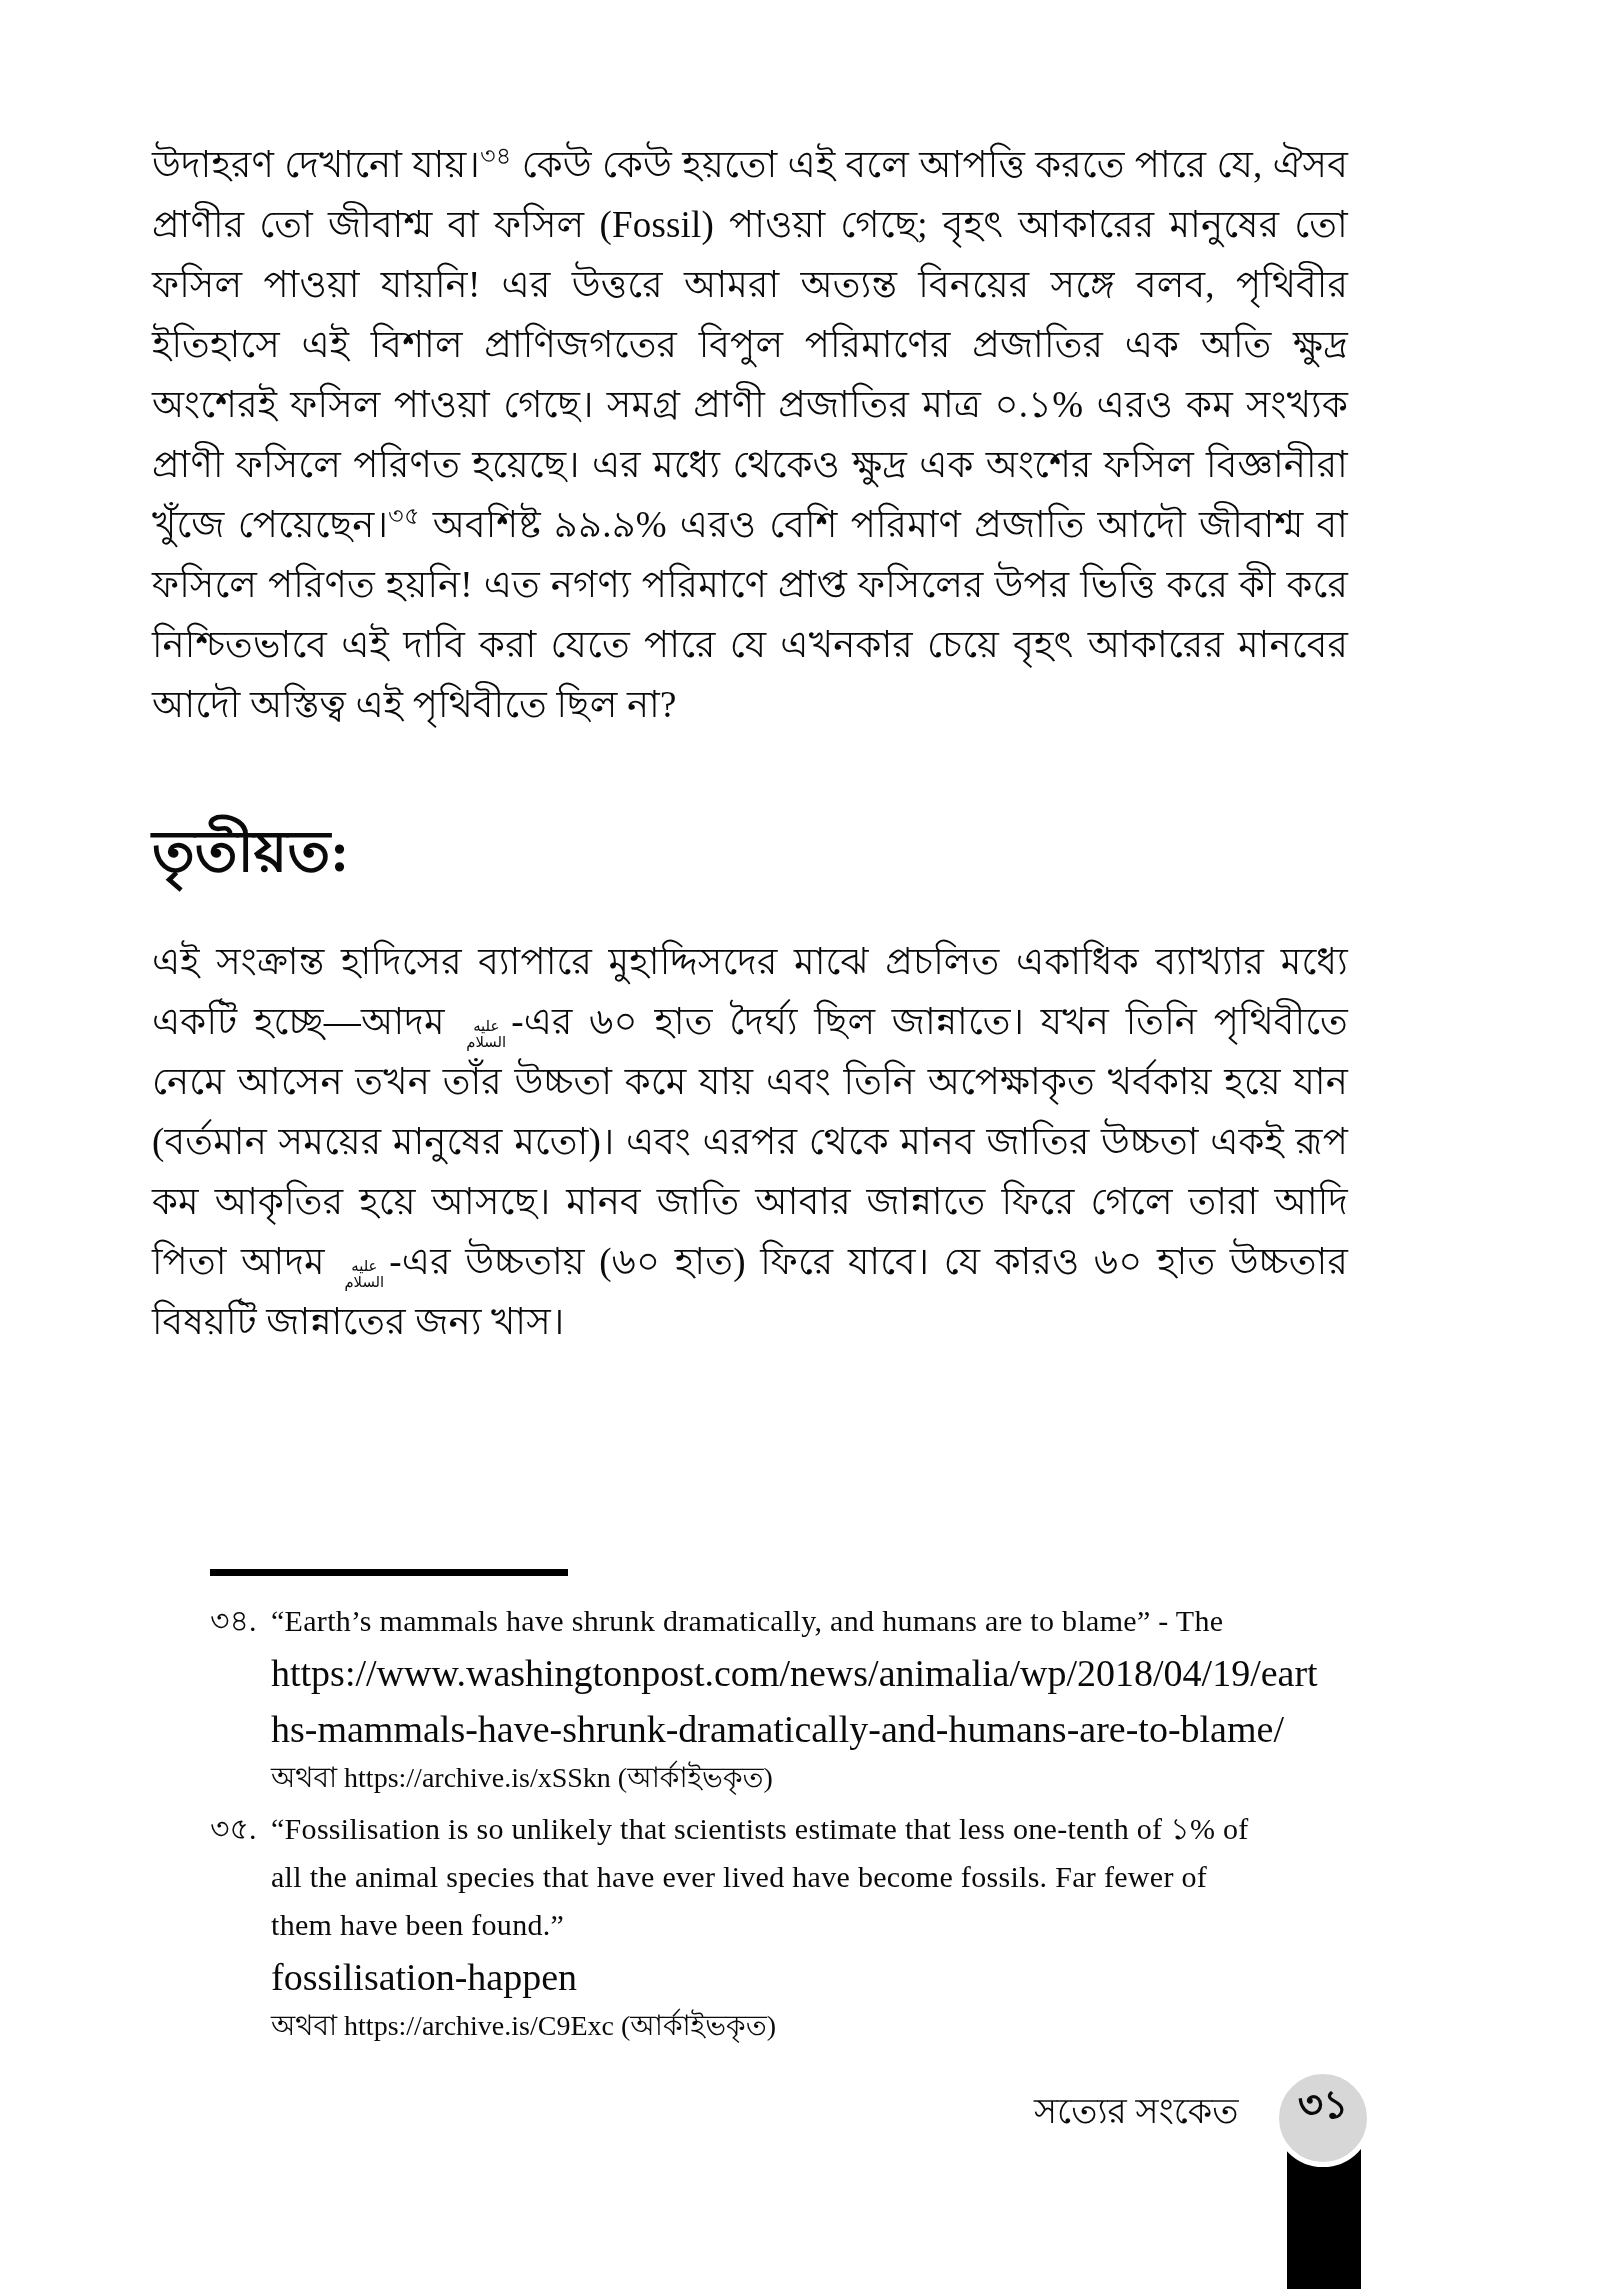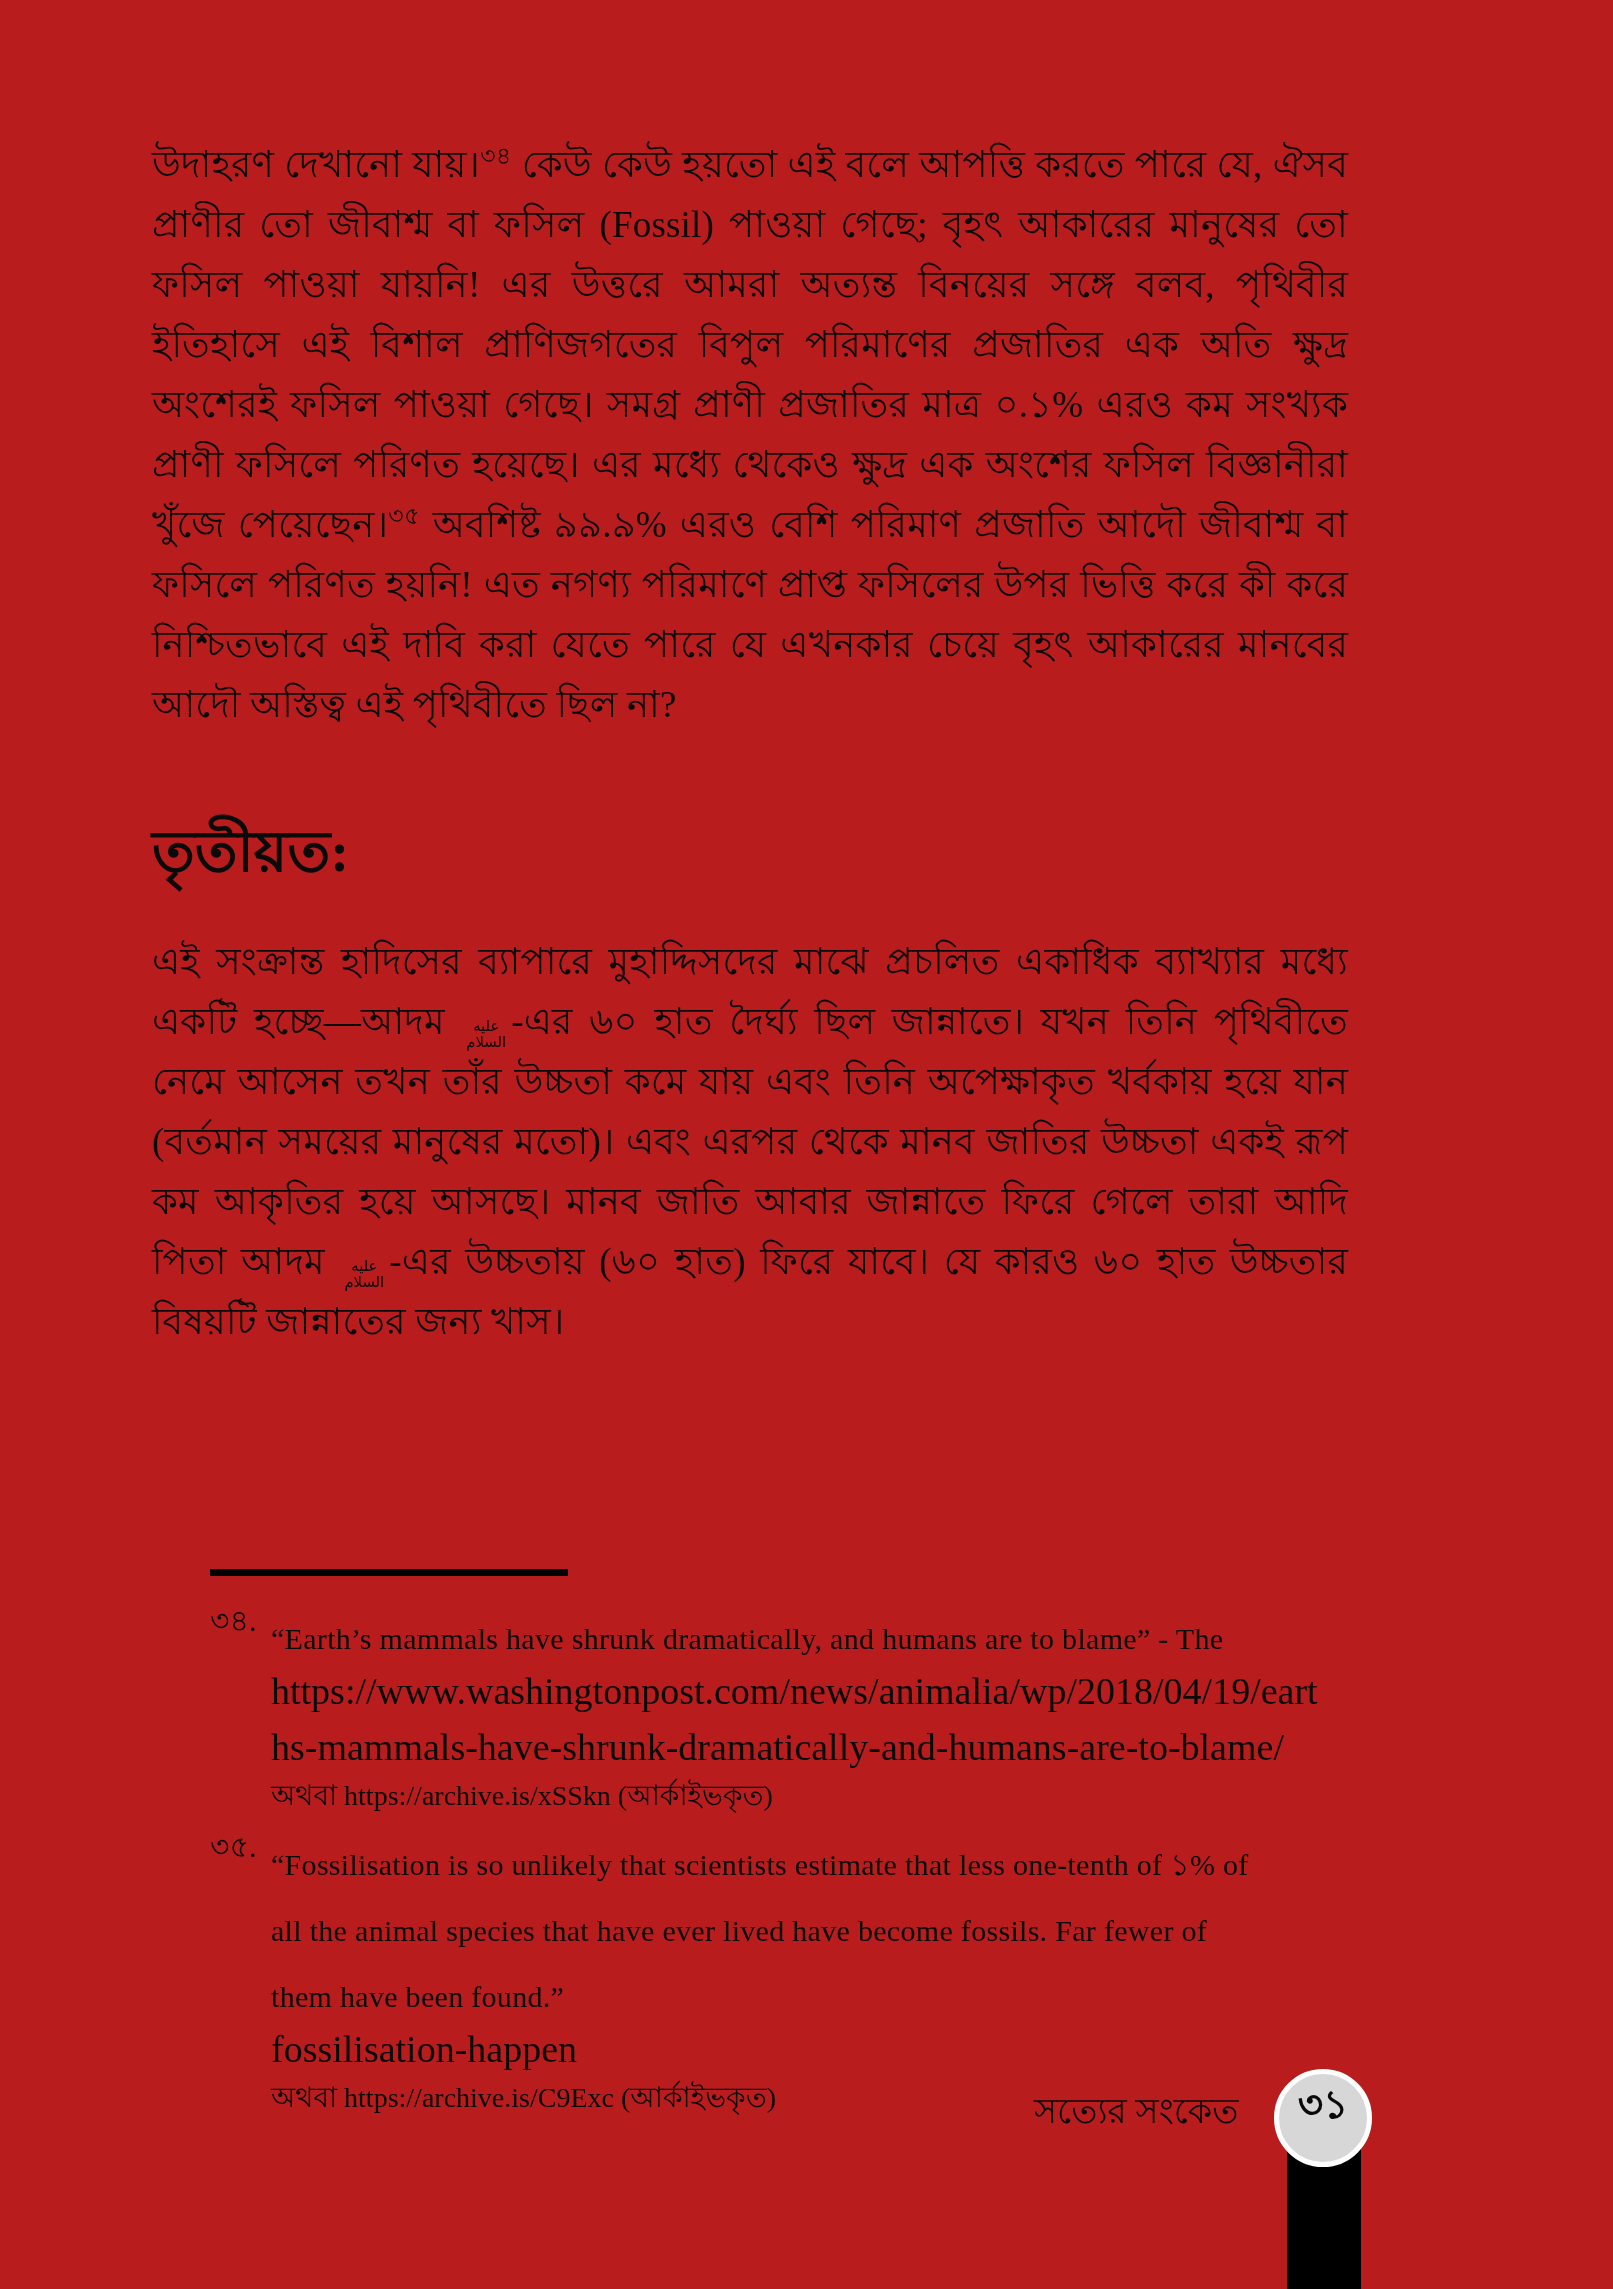--- a/index.html
+++ b/index.html
@@ -1,20 +1,20 @@
 <!DOCTYPE html>
 <html style="font-size:14.8px"><head>
 <meta charset="utf-8">
 <style>
   html, body { margin: 0; padding: 0; background: #777; }
   .page {
     position: relative;
     width: 1613px;
     height: 2290px;
-    background: #b91c1c;
+    background: #ffffff;
     overflow: hidden;
     font-family: "Liberation Serif", "DejaVu Serif", serif;
     color: #0a0a0a;
   }
   .body-col {
     position: absolute;
     left: 152px;
     width: 1196px;
   }
   .para {
@@ -64,21 +64,21 @@
     width: 1144px;
   }
   .footnote { display: flex; align-items: flex-start; }
   .fn-marker {
     flex: 0 0 61px;
     font-size: 30px;
     line-height: 48px;
     white-space: nowrap;
   }
   .fn-body { flex: 1; }
-  .fn-line.en  { font-size: 30px; line-height: 48px; letter-spacing: 0.3px; margin-top: 18px; }
+  .fn-line.en  { font-size: 30px; line-height: 48px; letter-spacing: 0.3px; }
   .fn-line.url { font-size: 38px; line-height: 56px; }
   .fn-line.bn  { font-size: 28px; line-height: 42px; }
   .footnote + .footnote { margin-top: 5.5px; }
   .footer-title {
     position: absolute;
     left: 1034px;
     top: 2091px;
     font-size: 35px;
     line-height: 41px;
   }

